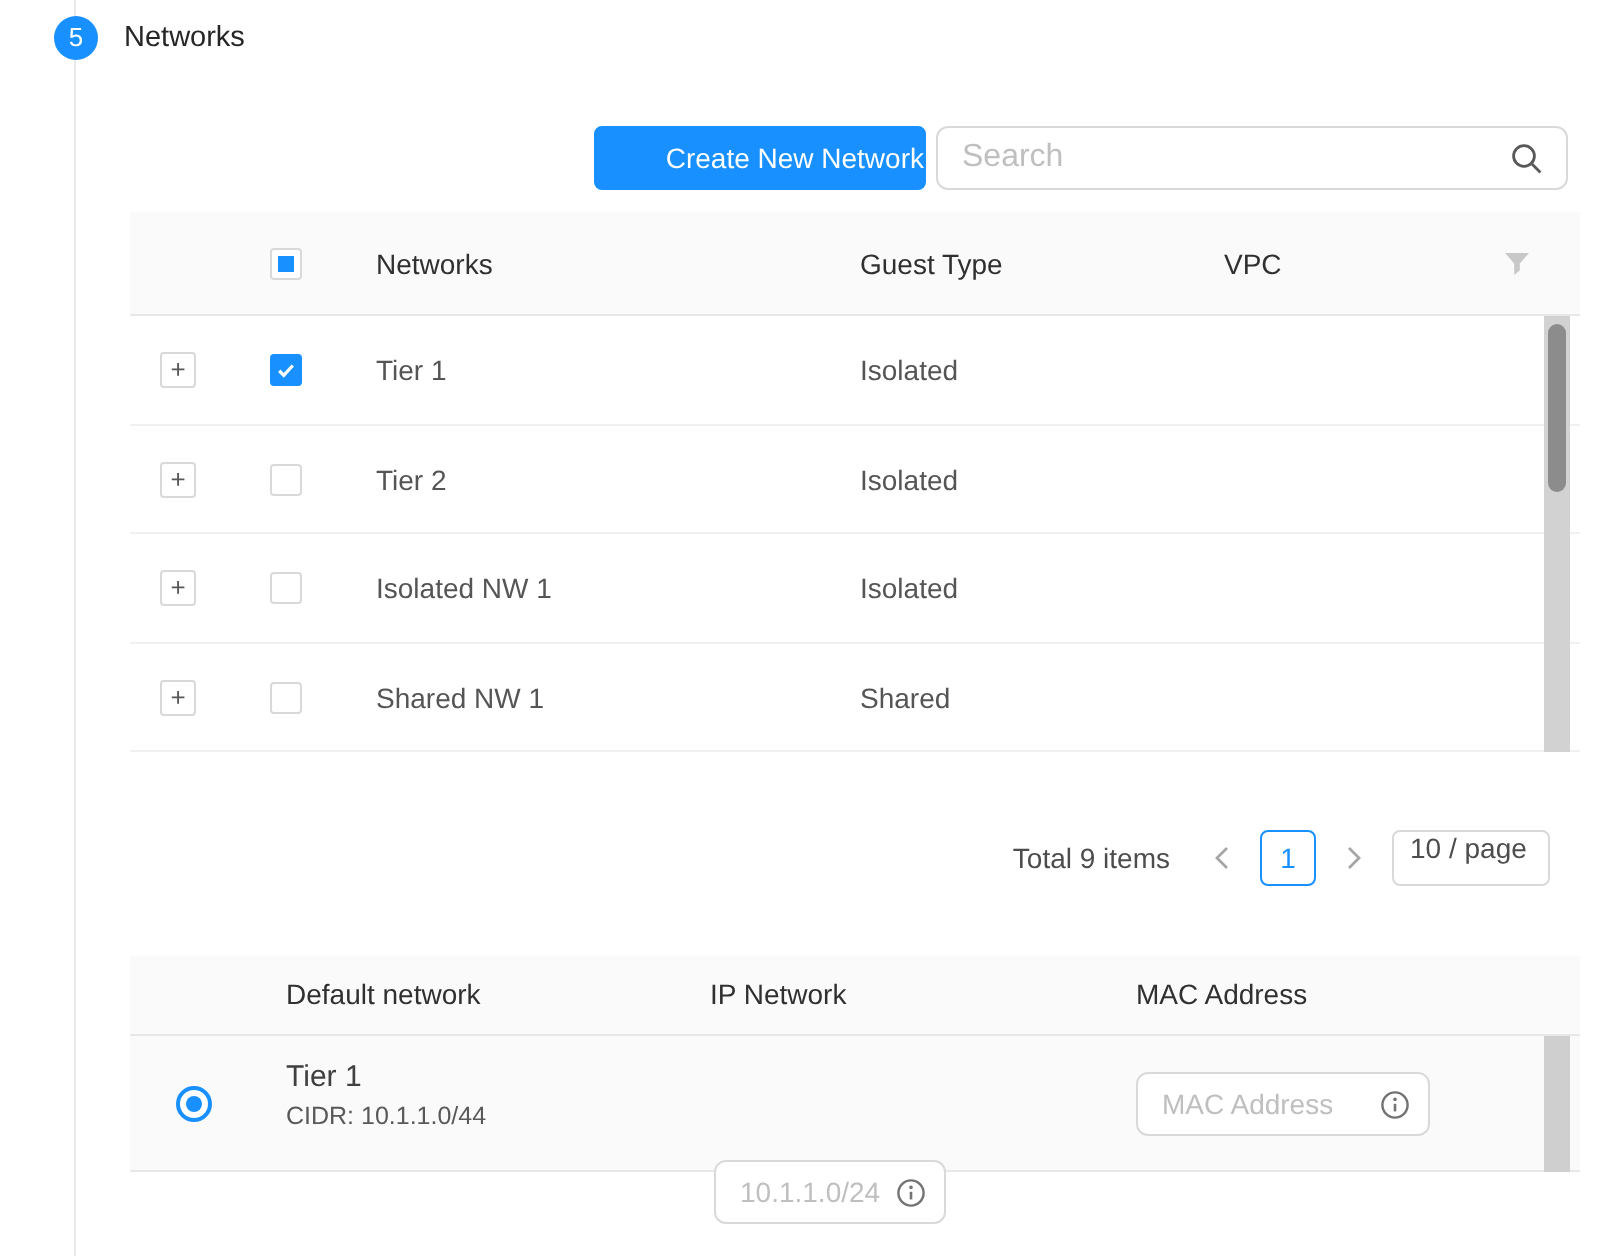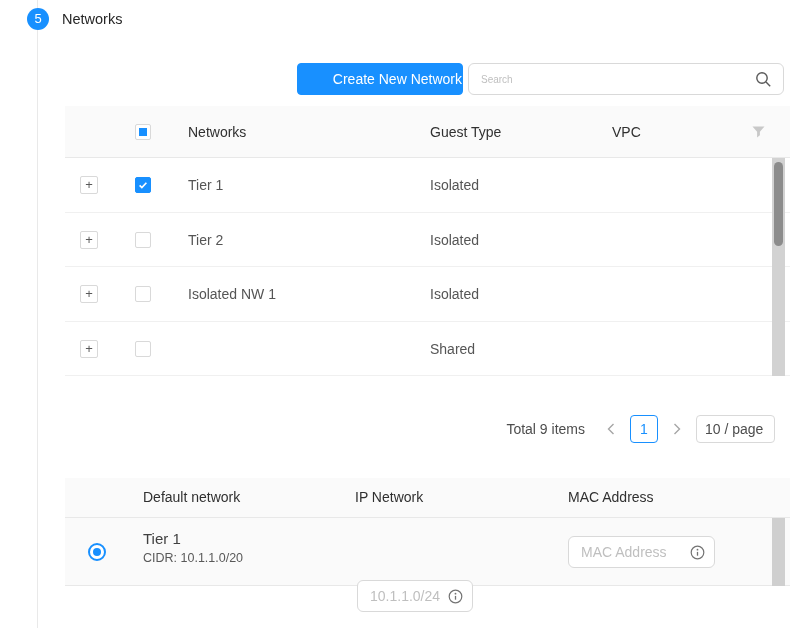--- a/index.html
+++ b/index.html
@@ -14,21 +14,21 @@
     background:#1890ff; color:#fff; font-size:13px; line-height:22px; text-align:center; }
   #step-title { left:62px; top:8px; height:22px; line-height:22px; color:#262626; font-size:14.5px; }
 
   
   #create-btn { left:297px; top:63px; width:166px; height:32px; background:#1890ff; border:1px solid #1890ff;
     border-radius:4px; color:#fff; font-size:14px; text-align:right; line-height:30px; cursor:pointer;
     font-family:inherit; }
   #search-wrap { left:468px; top:63px; width:316px; height:32px; border:1px solid #d9d9d9; border-radius:6px;
     background:#fff; }
   #search-input { position:absolute; left:1px; top:1px; width:282px; height:28px; border:0; outline:0;
-    padding:0 0 0 11px; font-size:10px; font-family:inherit; color:#595959; background:transparent; }
+    padding:0 0 0 11px; font-size:16px; font-family:inherit; color:#595959; background:transparent; }
   #search-input::placeholder { color:#bfbfbf; }
   #search-icon { position:absolute; right:11px; top:7px; }
 
   
   #table1 { left:65px; top:106px; width:725px; }
   .t1-head { height:52px; background:#fafafa; border-bottom:1px solid #e8e8e8; position:relative; }
   .t1-row { height:54.5px; border-bottom:1px solid #f0f0f0; background:#fff; position:relative; }
   .hcell { position:absolute; top:0; height:52px; line-height:52px; color:#303030; }
   .rcell { position:absolute; top:0; height:54px; line-height:54px; color:#555; }
   .col-name { left:123px; } .col-type { left:365px; } .col-vpc { left:547px; }
@@ -44,21 +44,21 @@
   #t1-scrollbar { position:absolute; left:707px; top:52px; width:13px; height:218px; background:#d2d2d2; }
   #t1-thumb { position:absolute; left:2px; top:4px; width:9px; height:84px; border-radius:4.5px; background:#8c8c8c; }
 
   
   #pager { top:415px; right:30px; height:28px; display:flex; align-items:center; gap:8px; }
   #pager-total { color:#4d4d4d; margin-right:7px;margin-left:21px; }
   .pg-arrow { width:22px; height:28px; display:flex; align-items:center; justify-content:center; cursor:pointer; }
   #page-current { width:28px; height:28px; border:1px solid #1890ff; border-radius:4px; color:#1890ff;
     text-align:center; line-height:26px; background:#fff; cursor:pointer; }
   #page-size { width:79px; height:28px; border:1px solid #d9d9d9; border-radius:4px; background:#fff;
-    display:flex; align-items:center; padding:0 8px; gap:6px; color:#4d4d4d; cursor:pointer; }
+    display:flex; padding:0 8px; gap:6px; color:#4d4d4d; cursor:pointer; }
   #page-size span { flex:1; white-space:nowrap; }
 
   
   #table2 { left:65px; top:478px; width:725px; }
   .t2-head { height:40px; background:#fafafa; border-bottom:1px solid #e8e8e8; position:relative; }
   .t2-hcell { position:absolute; top:0; height:40px; line-height:38px; color:#303030; }
   .t2h-name { left:78px; } .t2h-ip { left:290px; } .t2h-mac { left:503px; }
   .t2-row { height:68px; background:#fafafa; border-bottom:1px solid #e8e8e8; position:relative; }
   .radio { position:absolute; left:23px; top:25px; width:18px; height:18px; border-radius:50%;
     border:2px solid #1890ff; background:#fff; cursor:pointer; }
@@ -129,20 +129,21 @@
       <button class="expand-btn">+</button>
       <span class="cb"></span>
       <span class="rcell col-name">Isolated NW 1</span>
       <span class="rcell col-type">Isolated</span>
       <span class="rcell col-vpc"></span>
     </div>
 
     <div class="t1-row">
       <button class="expand-btn">+</button>
       <span class="cb"></span>
+      <span class="rcell col-name">Shared NW 1</span>
       <span class="rcell col-type">Shared</span>
       <span class="rcell col-vpc"></span>
     </div>
 
     <div id="t1-scrollbar">
       <div id="t1-thumb"></div>
     </div>
   </div>
 
   <div class="abs" id="pager">
@@ -171,21 +172,21 @@
       <span class="t2-hcell t2h-name">Default network</span>
       <span class="t2-hcell t2h-ip">IP Network</span>
       <span class="t2-hcell t2h-mac">MAC Address</span>
     </div>
     <div class="t2-row">
       <span class="radio">
           <span class="dot"></span>
         </span>
       <span class="t2-namewrap">
         <span class="t2-name">Tier 1</span>
-        <span class="t2-cidr">CIDR: 10.1.1.0/20</span>
+        <span class="t2-cidr">CIDR: 10.1.1.0/44</span>
       </span>
       <span class="mini-input" id="ip-wrap">
         <input placeholder="10.1.1.0/24" style="">
         <svg class="info-ic" width="15" height="15" viewBox="0 0 15 15">
           <circle cx="7.5" cy="7.5" r="6.3" fill="none" stroke="#737373" stroke-width="1.2"></circle>
           <circle cx="7.5" cy="4.7" r="0.9" fill="#737373"></circle>
           <line x1="7.5" y1="6.9" x2="7.5" y2="10.7" stroke="#737373" stroke-width="1.3"></line>
         </svg>
       </span>
       <span class="mini-input" id="mac-wrap">

